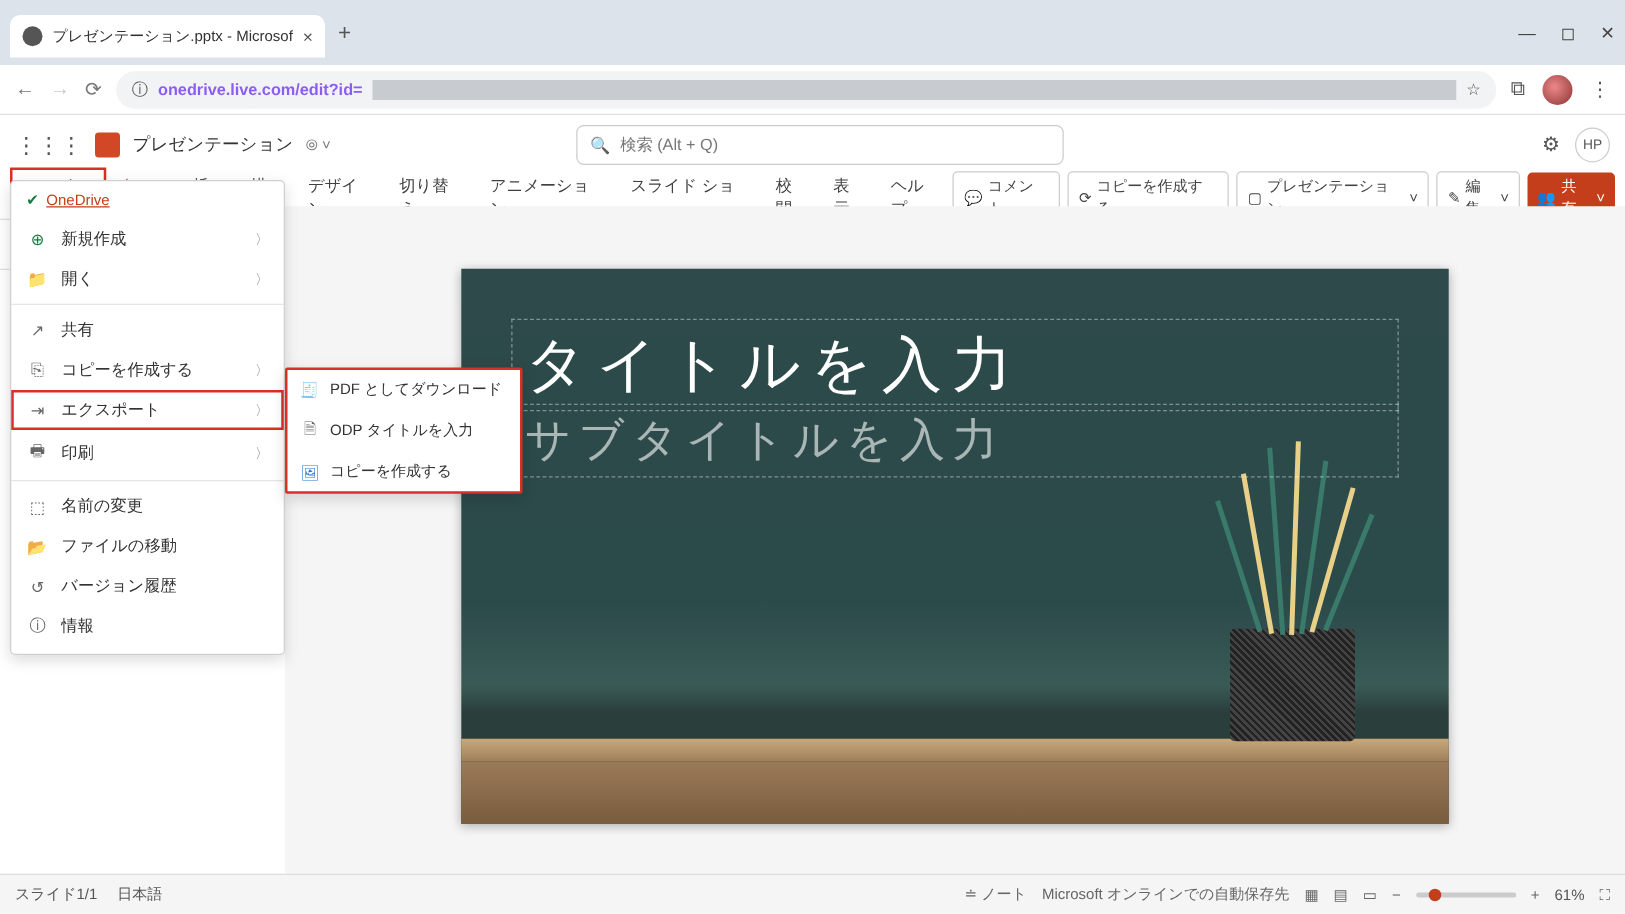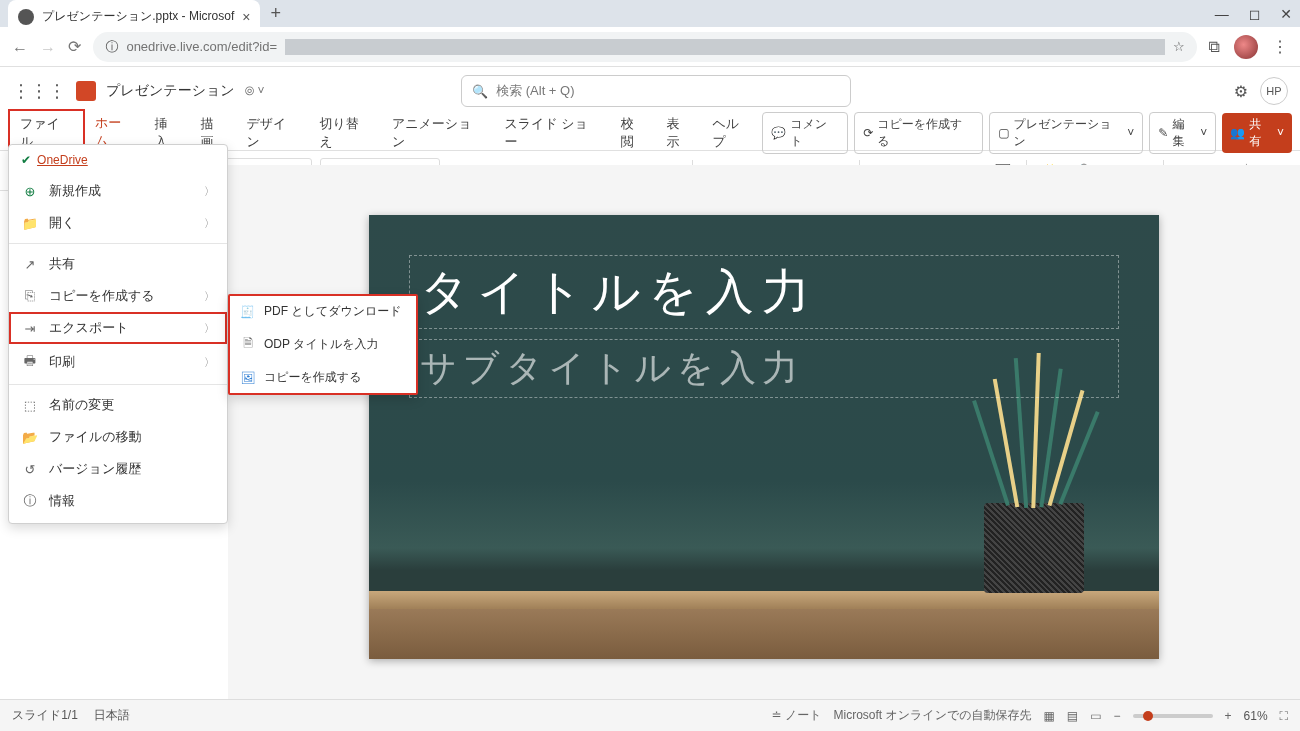--- a/index.html
+++ b/index.html
@@ -1,30 +1,30 @@
 <!DOCTYPE html>
 <html><head>
 <meta charset="utf-8">
 <style>
 * { margin: 0; padding: 0; box-sizing: border-box; font-family: "Segoe UI", "Meiryo", sans-serif; }
 body { width: 1300px; height: 731px; background: #fff; overflow: hidden; position: relative; }
 
 
-.browser-top { height: 27px; background: #dde3ea; display: flex; align-items: center; padding: 0 8px; }
+.browser-top { height: 52px; background: #dde3ea; display: flex; align-items: center; padding: 0 8px; }
 .tab { background: #fff; border-radius: 8px 8px 0 0; height: 34px; margin-top: 6px; display: flex; align-items: center; padding: 0 10px; gap: 8px; min-width: 200px; font-size: 12px; color: #333; }
 .tab-ico { width: 16px; height: 16px; border-radius: 50%; background: #555; }
 .tab-close { margin-left: auto; font-size: 14px; color: #555; cursor: pointer; }
 .new-tab { margin-left: 10px; font-size: 18px; color: #555; cursor: pointer; }
 .win-controls { margin-left: auto; display: flex; gap: 20px; font-size: 14px; color: #444; }
 .win-controls span { cursor: pointer; }
 
 .browser-addr { height: 40px; background: #fff; display: flex; align-items: center; padding: 0 12px; gap: 12px; border-bottom: 1px solid #e0e0e0; }
 .nav-btn { font-size: 16px; color: #777; cursor: pointer; }
 .addr-bar { flex: 1; height: 30px; background: #f1f3f4; border-radius: 15px; display: flex; align-items: center; padding: 0 12px; font-size: 13px; color: #555; gap: 8px; }
-.addr-text-actual { color:#737373; }
+.addr-text-actual { color:#8b5cf6;font-weight:bold; }
 .addr-hidden { flex:1; height:16px; background:#c8ccd0; }
 .addr-icons { display:flex; gap:14px; color:#555; align-items:center;}
 .addr-icons span { cursor: pointer; font-size:16px;}
 .avatar-small { width:24px; height:24px; border-radius:50%; background:radial-gradient(circle at 40% 40%, #e88, #833); }
 
 
 .app-header { height: 48px; display: flex; align-items: center; padding: 0 12px; gap: 10px; }
 .waffle { font-size: 18px; color: #555; cursor:pointer;}
 .pp-logo { width:20px; height:20px; background:#d24726; border-radius:3px;}
 .doc-name { font-size: 14px; color:#333;}
@@ -68,21 +68,21 @@
 
 
 .canvas-area { position:absolute; left:228px; top:165px; right:0; bottom:32px; background:#f5f5f5; display:flex; justify-content:center; padding-top:50px;}
 .slide { width:790px; height:444px; background:linear-gradient(180deg,#2e4a4a 0%,#2b4a4a 60%,#3a5a56 75%,#2a3e3c 80%); position:relative; box-shadow:0 2px 8px rgba(0,0,0,.3);}
 .slide-bg-floor { position:absolute; bottom:0; left:0; right:0; height:50px; background:linear-gradient(#9a7a58,#7a5c3e);}
 .slide-shelf { position:absolute; bottom:50px; left:0; right:0; height:18px; background:linear-gradient(#c8a87c,#a08058);}
 .pencil-cup { position:absolute; right:60px; bottom:66px; width:130px; height:170px;}
 .cup { position:absolute; bottom:0; width:100px; height:90px; left:15px; background:repeating-linear-gradient(45deg,#222,#222 2px,#444 2px,#444 4px); border-radius:4px;}
 .pencil { position:absolute; bottom:85px; width:4px; background:linear-gradient(#e8d088,#3a7a6a); }
 .title-box { position:absolute; left:40px; top:40px; right:40px; border:1px dashed rgba(255,255,255,.4); padding:4px 10px; color:#fff; font-size:48px; font-family:serif; letter-spacing:8px;}
-.subtitle-box { position:absolute; left:40px; top:124px; right:40px; border:1px dashed rgba(255,255,255,.4); padding:4px 10px; color:rgba(255,255,255,.6); font-size:36px; font-family:serif; letter-spacing:6px;}
+.subtitle-box { position:absolute; left:40px; top:108px; right:40px; border:1px dashed rgba(255,255,255,.4); padding:4px 10px; color:rgba(255,255,255,.6); font-size:36px; font-family:serif; letter-spacing:6px;}
 
 
 .status-bar { position:absolute; bottom:0; left:0; right:0; height:32px; background:#f5f5f5; border-top:1px solid #ddd; display:flex; align-items:center; padding:0 12px; font-size:12px; color:#555; gap:16px;}
 .status-right { margin-left:auto; display:flex; align-items:center; gap:12px;}
 .sb-ic { cursor:pointer; color:#666;}
 .zoom-slider { width:80px; height:4px; background:#ccc; position:relative; border-radius:2px;}
 .zoom-thumb { position:absolute; left:10px; top:-3px; width:10px; height:10px; border-radius:50%; background:#c43e1c;}
 </style>
 </head>
 <body>

